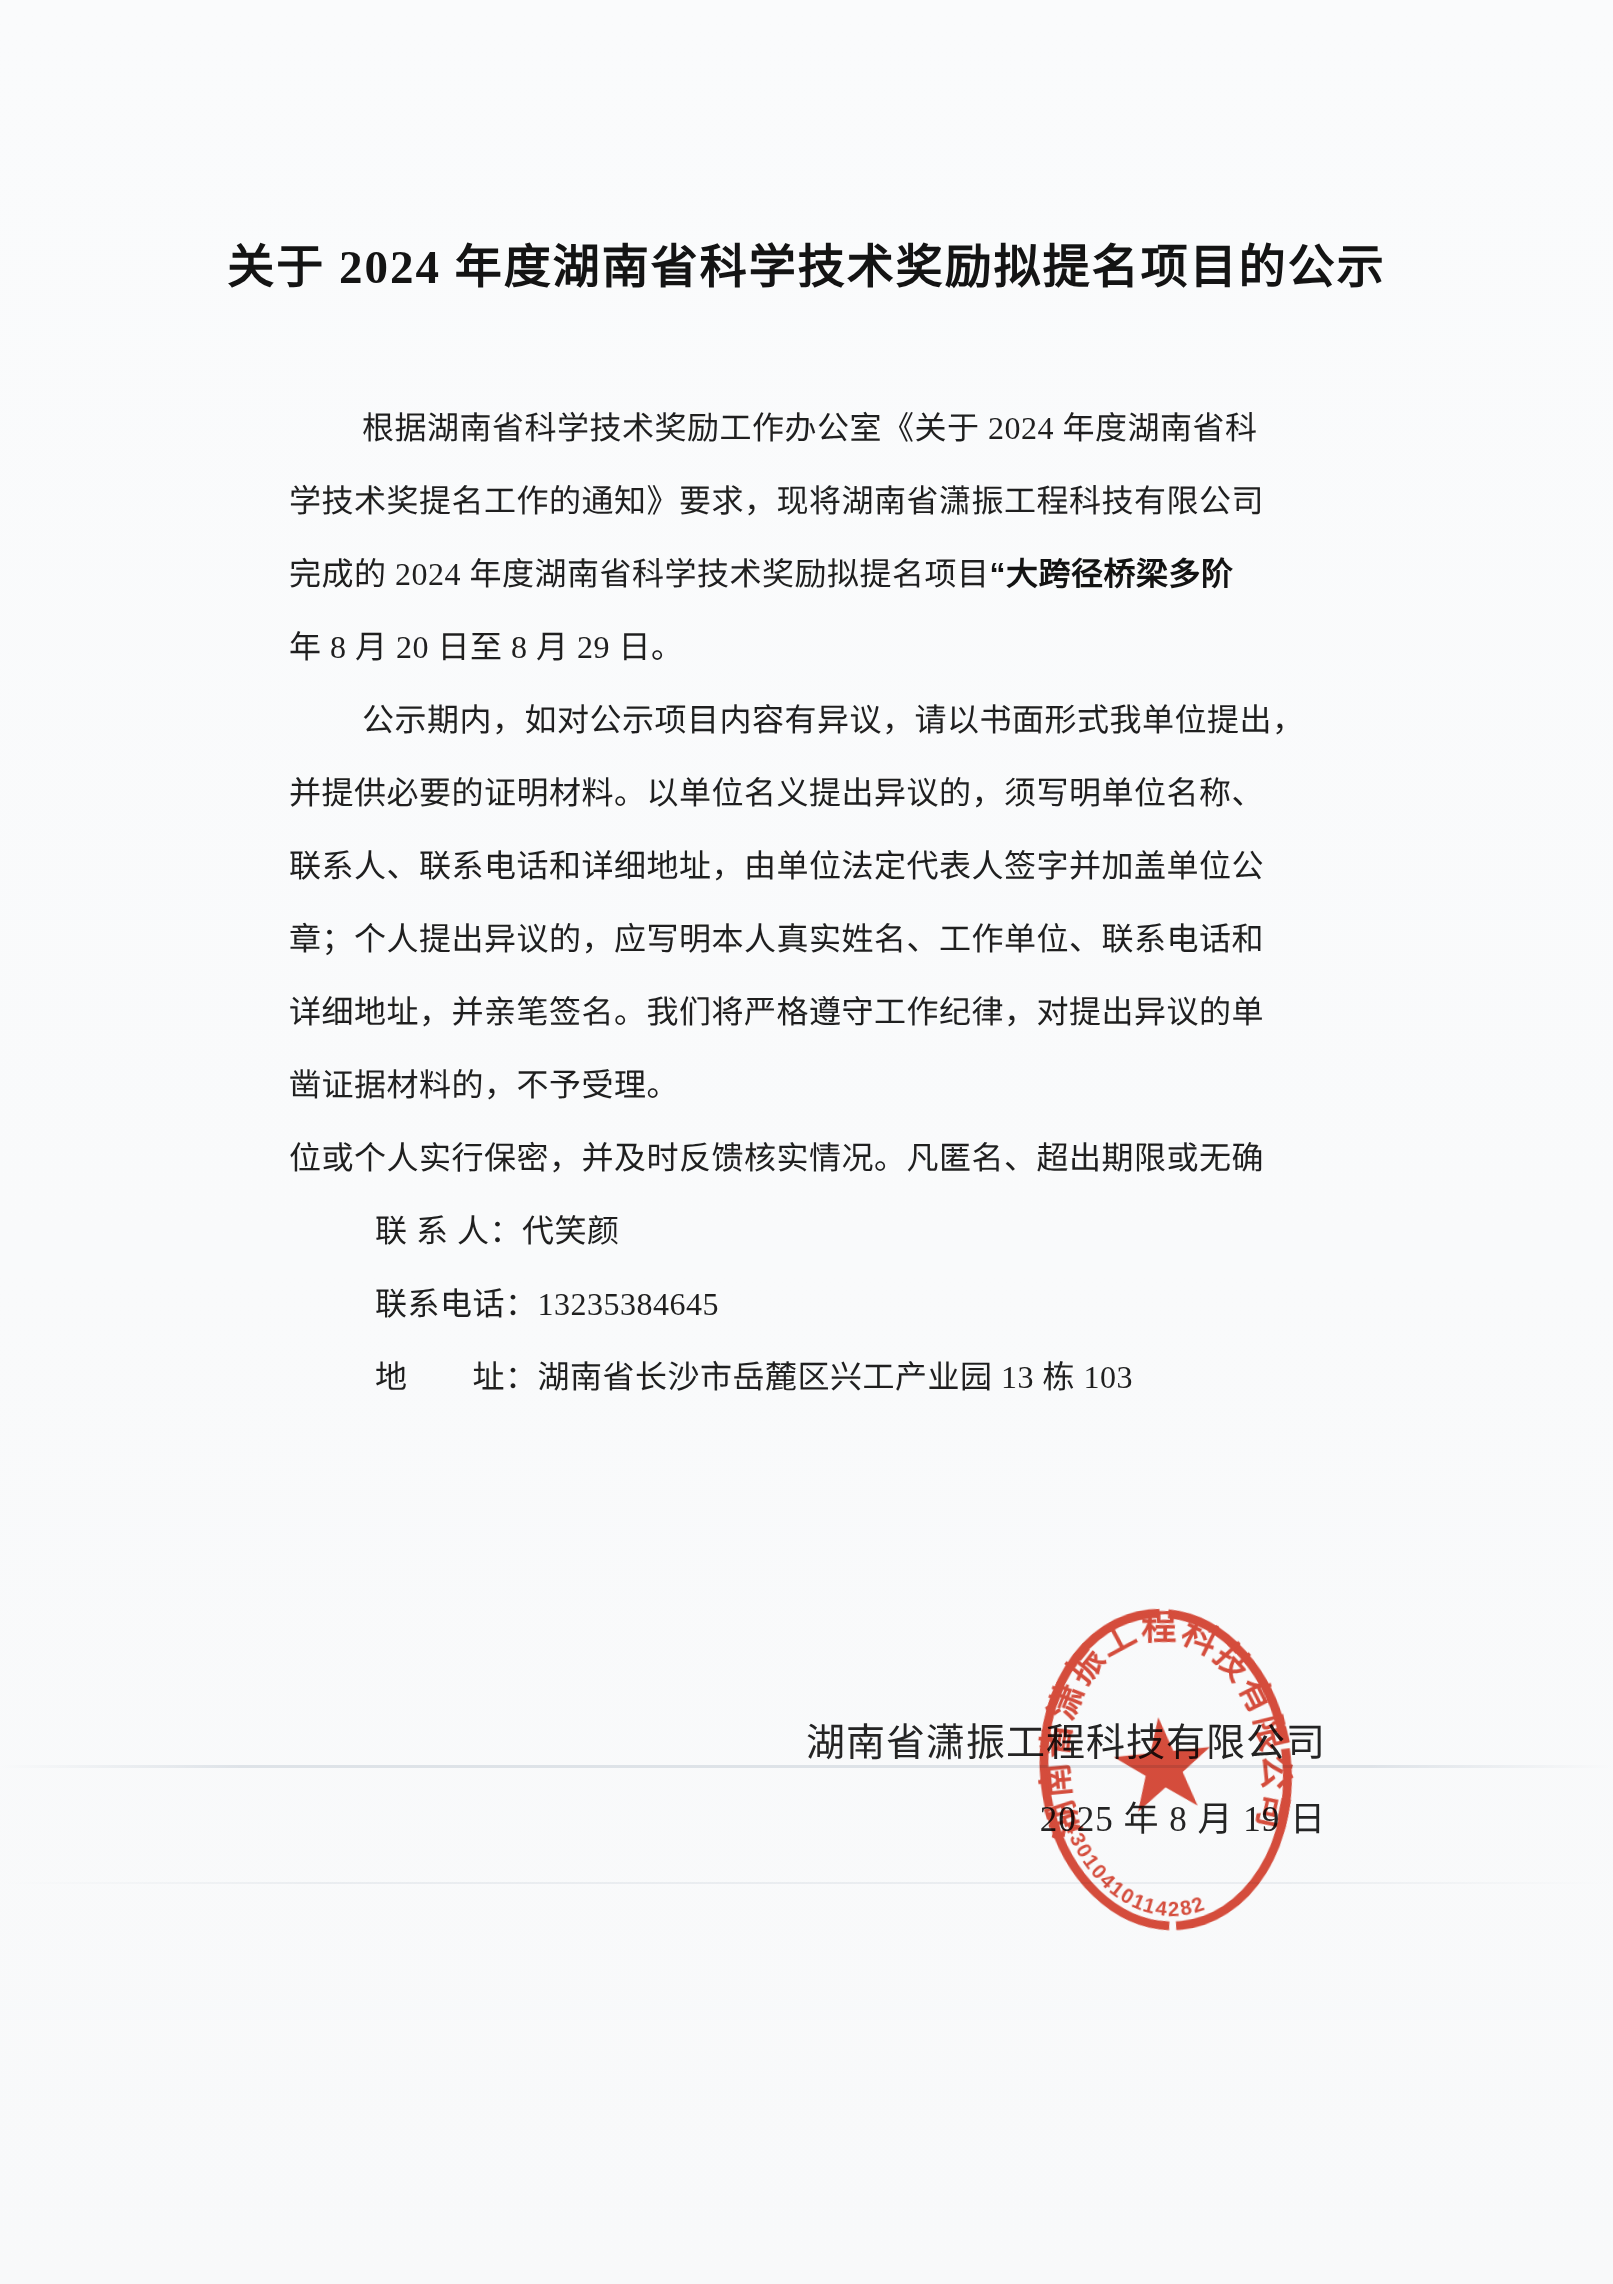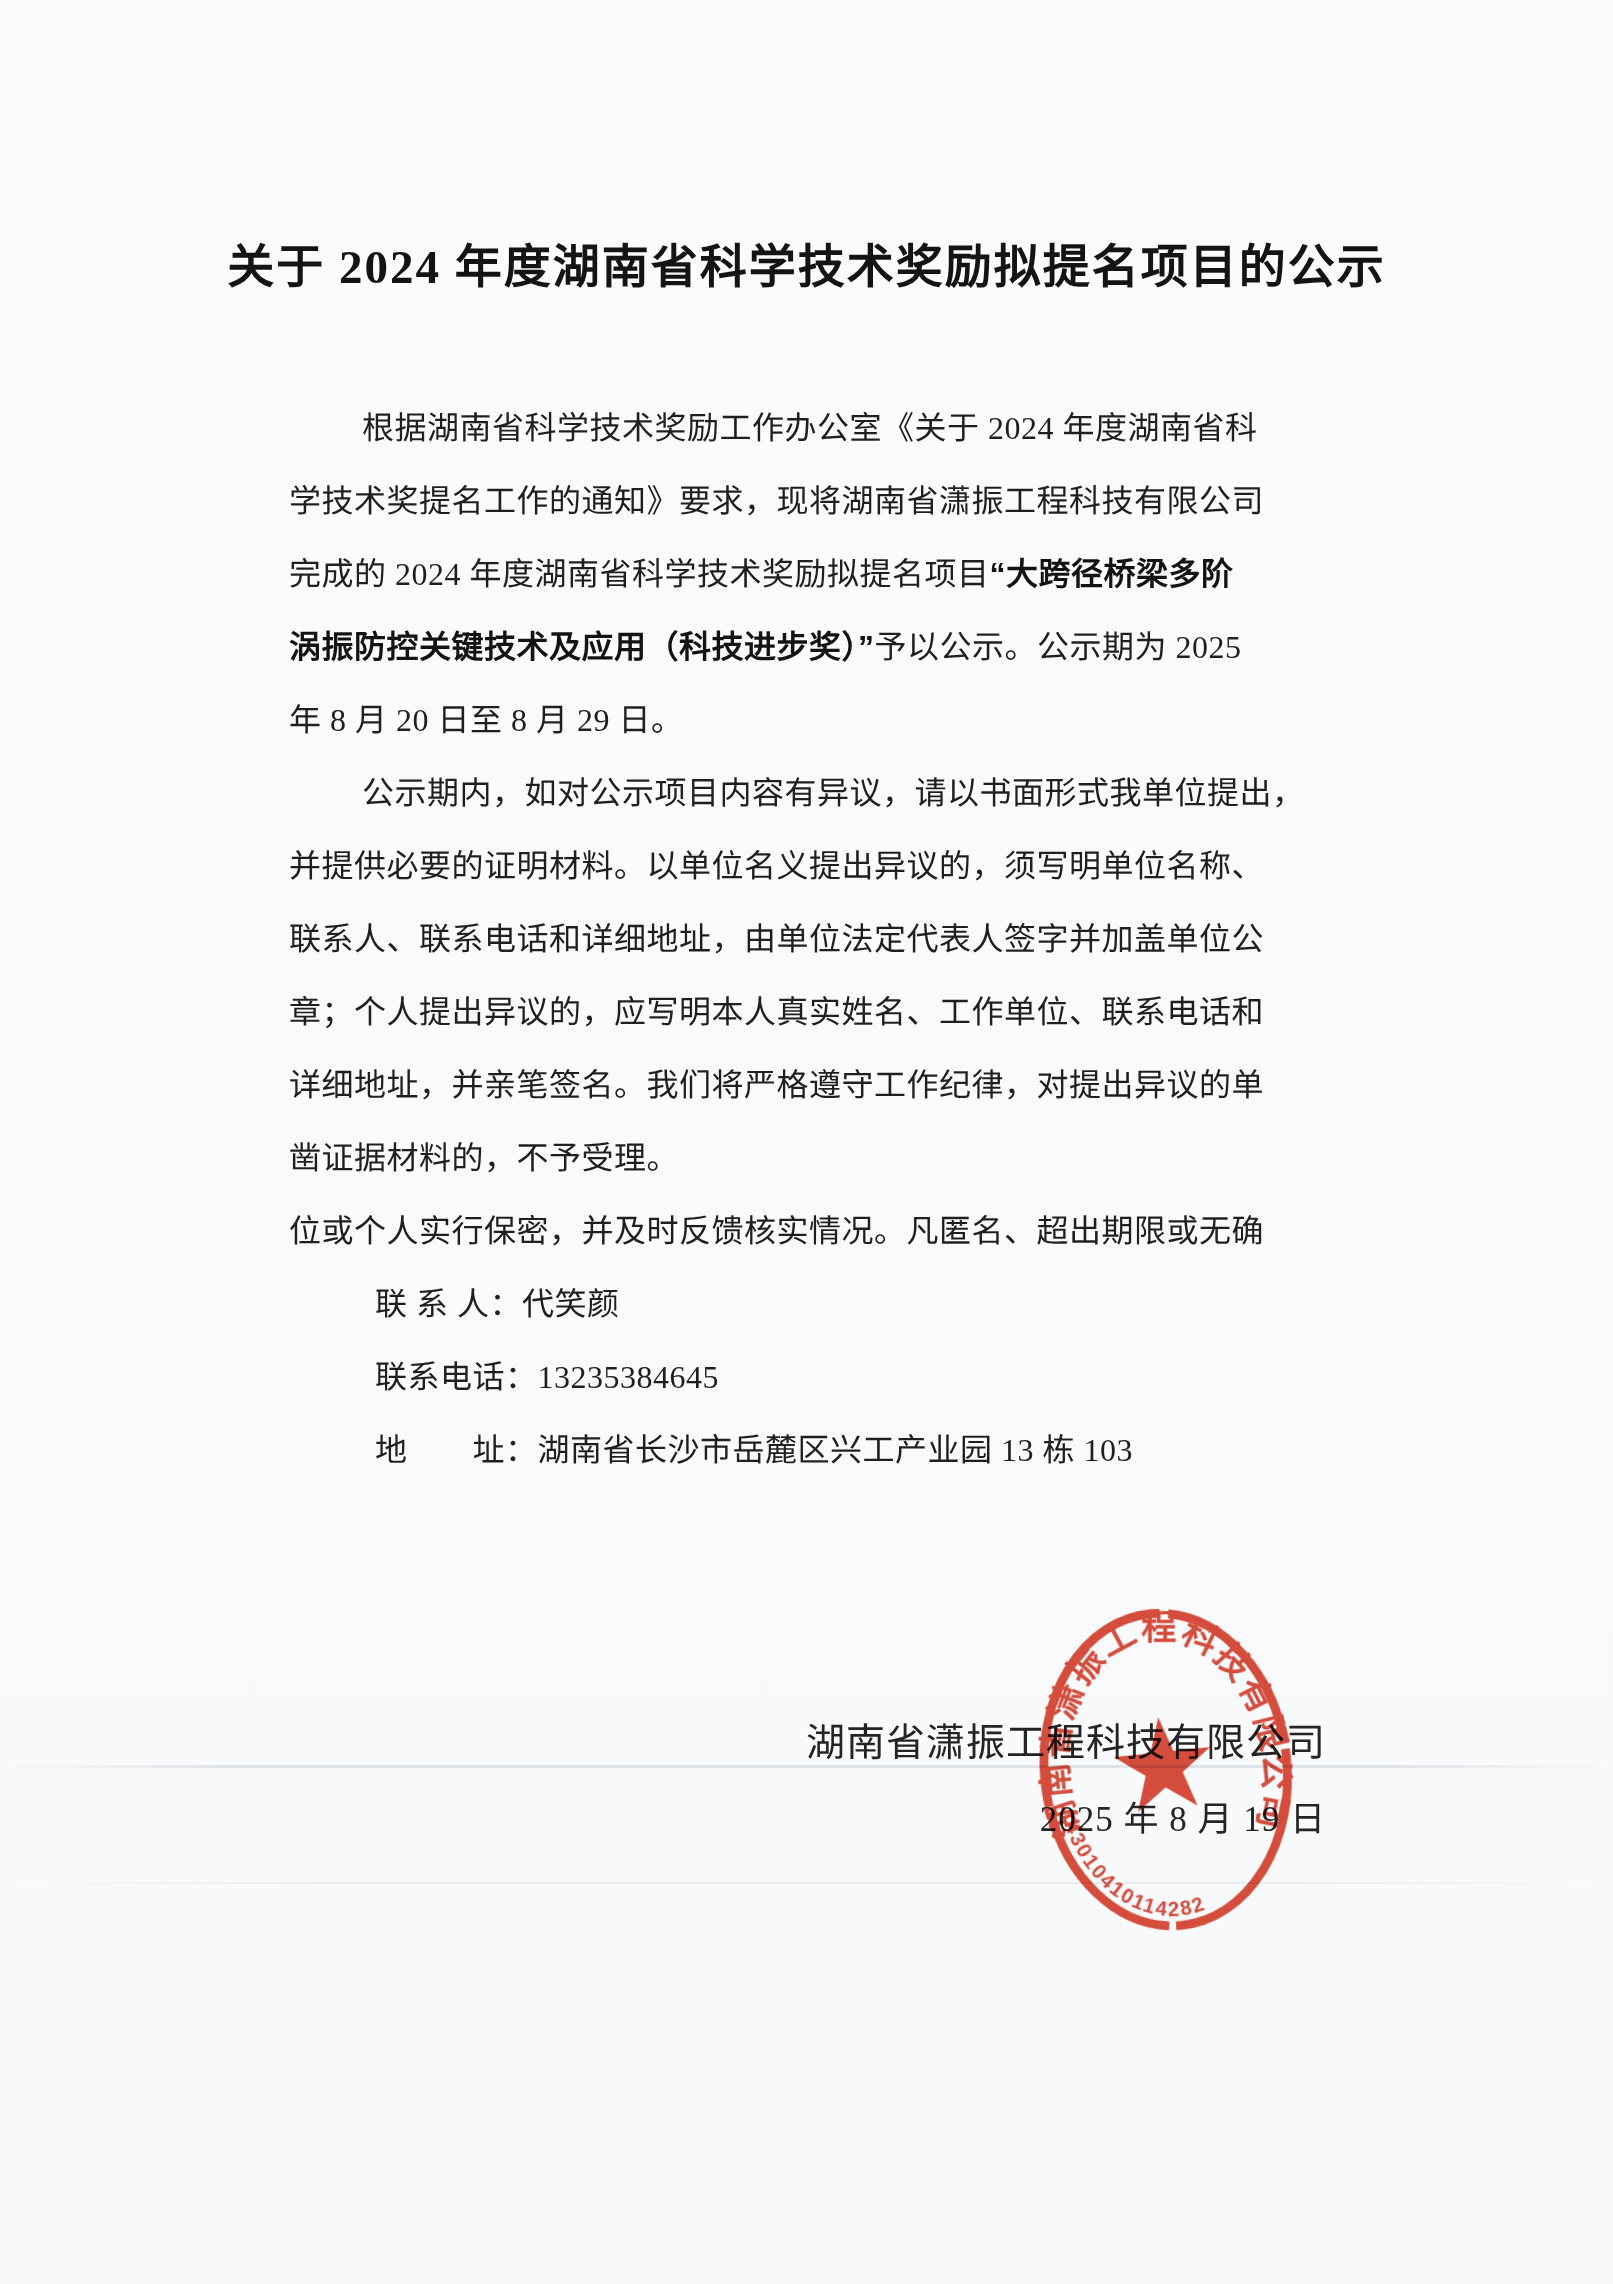--- a/index.html
+++ b/index.html
@@ -70,21 +70,20 @@
 <body>
 
 <div class="page">
 
   <h1 class="title">关于 2024 年度湖南省科学技术奖励拟提名项目的公示</h1>
 
   <div class="body-block" id="body-lines">
       <div class="line indent-para"><span class="seg">根据湖南省科学技术奖励工作办公室《关于 2024 年度湖南省科</span></div>
       <div class="line"><span class="seg">学技术奖提名工作的通知》要求，现将湖南省潇振工程科技有限公司</span></div>
       <div class="line"><span class="seg">完成的 2024 年度湖南省科学技术奖励拟提名项目</span><span class="seg bold">“大跨径桥梁多阶</span></div>
-      <div class="line"><span class="seg bold">涡振防控关键技术及应用（科技进步奖）”</span><span class="seg">予以公示。公示期为 2025</span></div>
       <div class="line"><span class="seg">年 8 月 20 日至 8 月 29 日。</span></div>
       <div class="line indent-para"><span class="seg">公示期内，如对公示项目内容有异议，请以书面形式我单位提出，</span></div>
       <div class="line"><span class="seg">并提供必要的证明材料。以单位名义提出异议的，须写明单位名称、</span></div>
       <div class="line"><span class="seg">联系人、联系电话和详细地址，由单位法定代表人签字并加盖单位公</span></div>
       <div class="line"><span class="seg">章；个人提出异议的，应写明本人真实姓名、工作单位、联系电话和</span></div>
       <div class="line"><span class="seg">详细地址，并亲笔签名。我们将严格遵守工作纪律，对提出异议的单</span></div>
       <div class="line"><span class="seg">凿证据材料的，不予受理。</span></div>
       <div class="line"><span class="seg">位或个人实行保密，并及时反馈核实情况。凡匿名、超出期限或无确</span></div>
       <div class="line indent-contact"><span class="seg">联 系 人：代笑颜</span></div>
       <div class="line indent-contact"><span class="seg">联系电话：13235384645</span></div>

